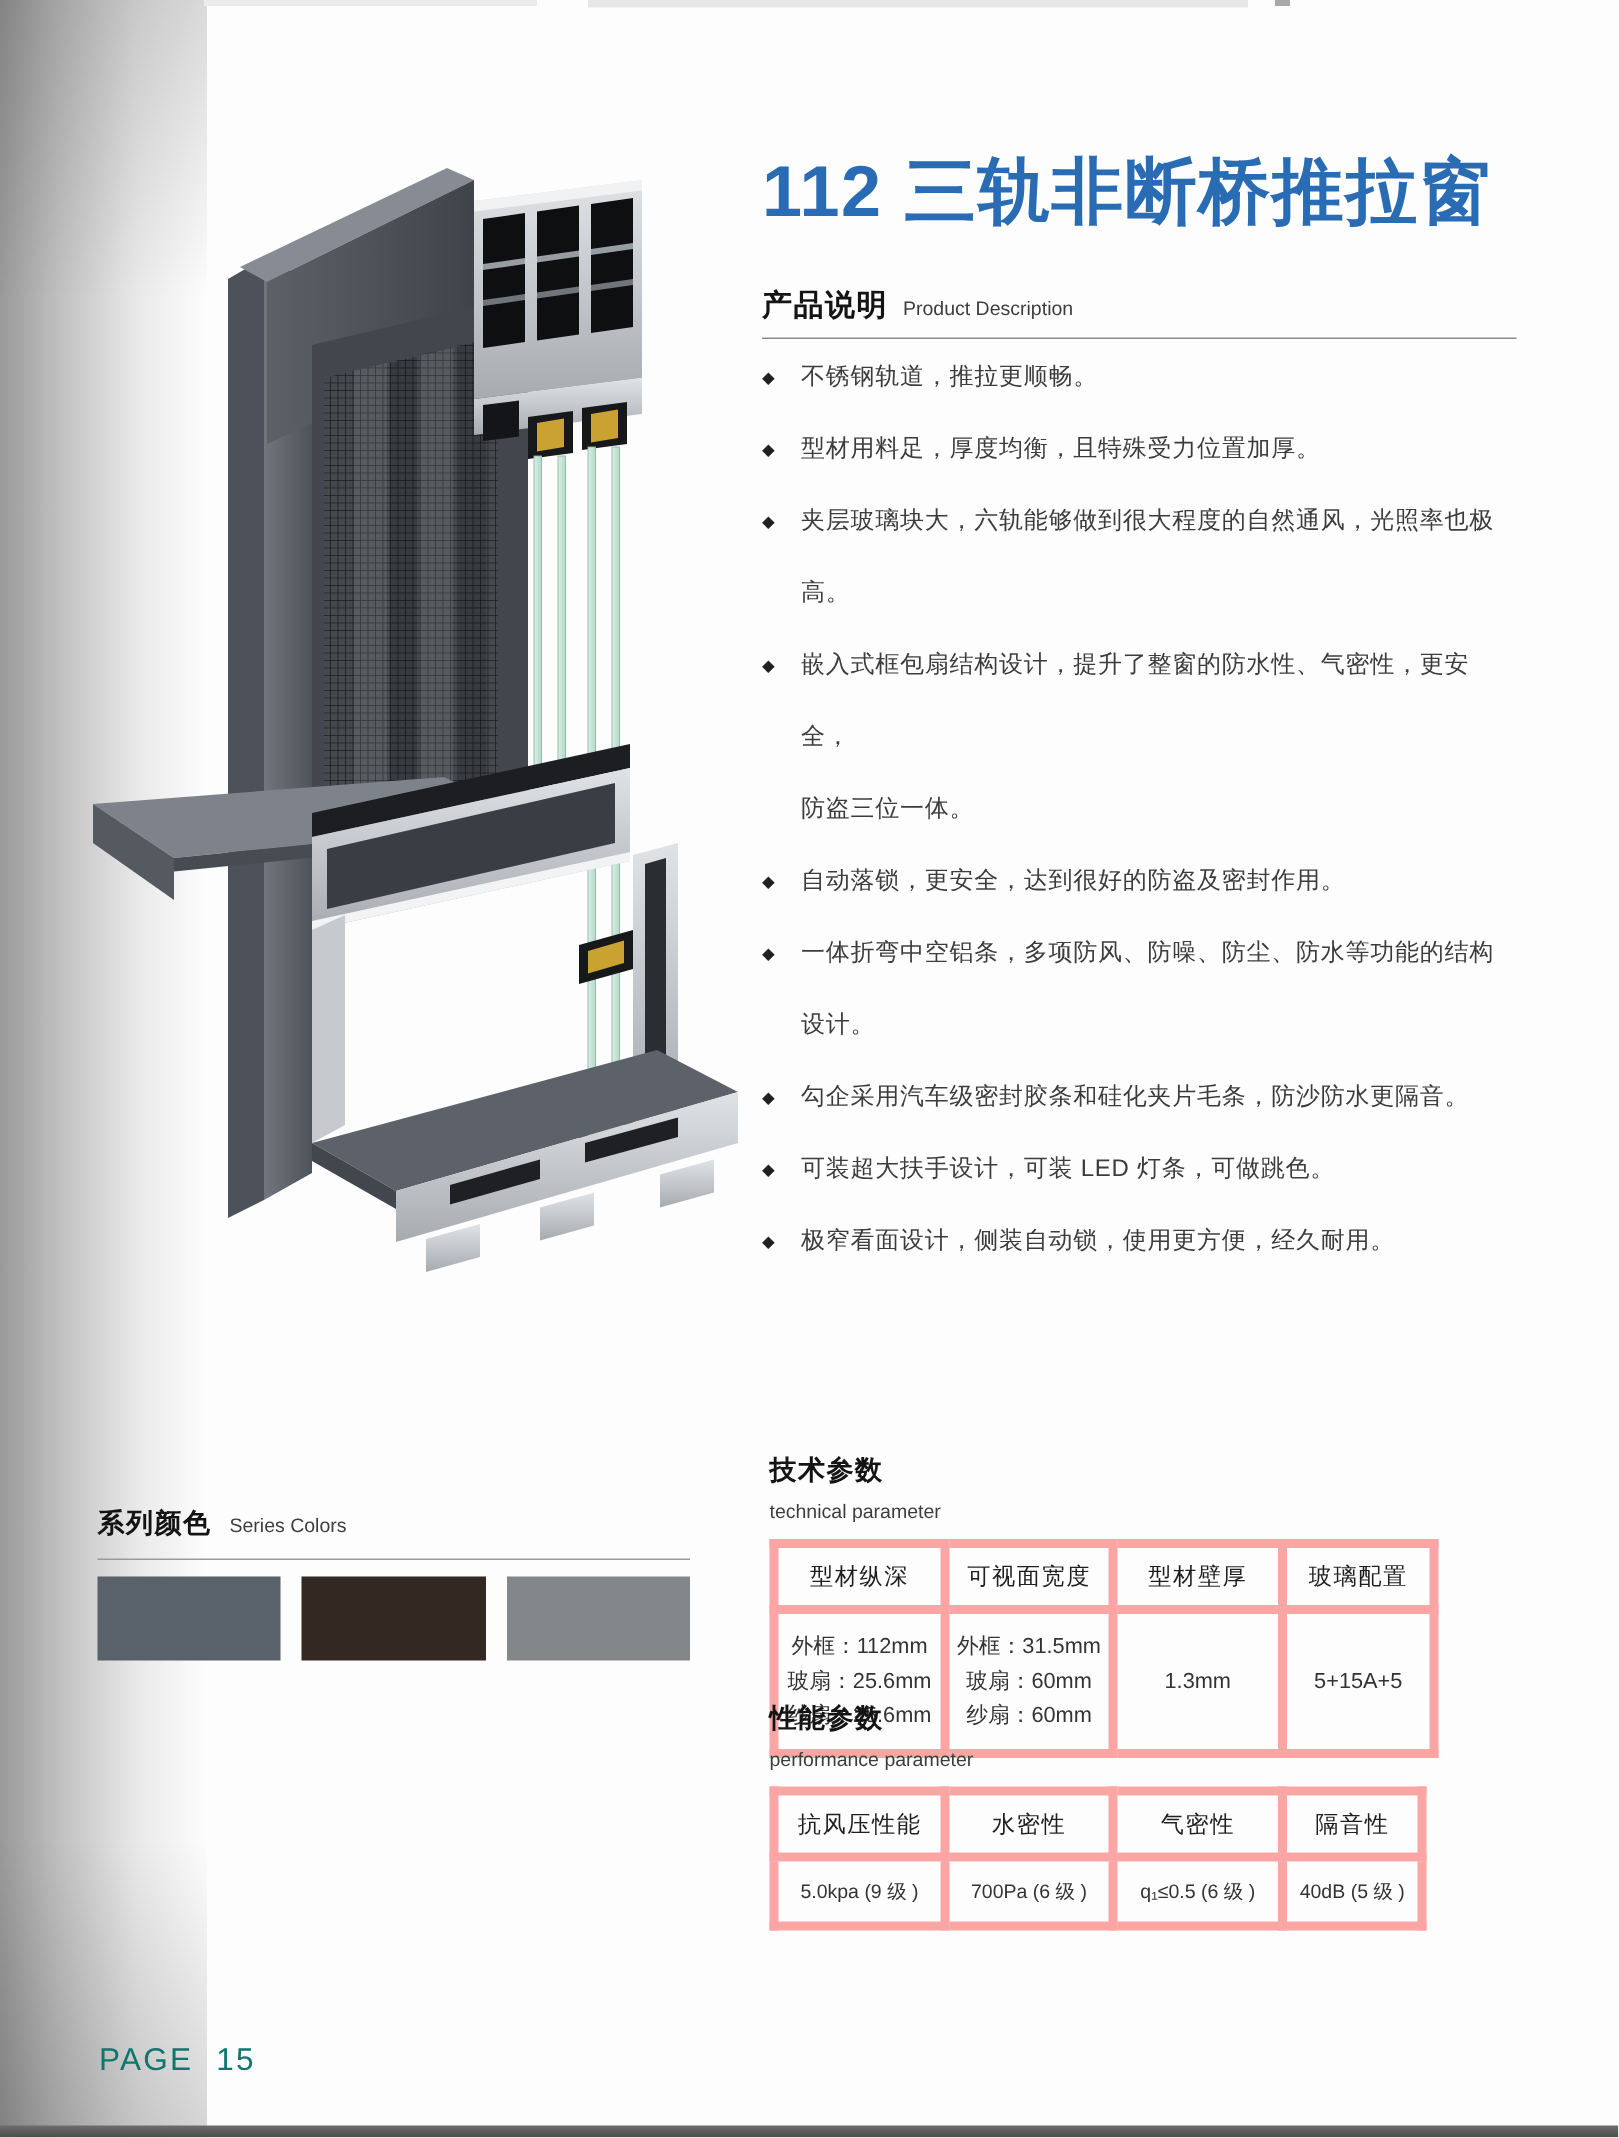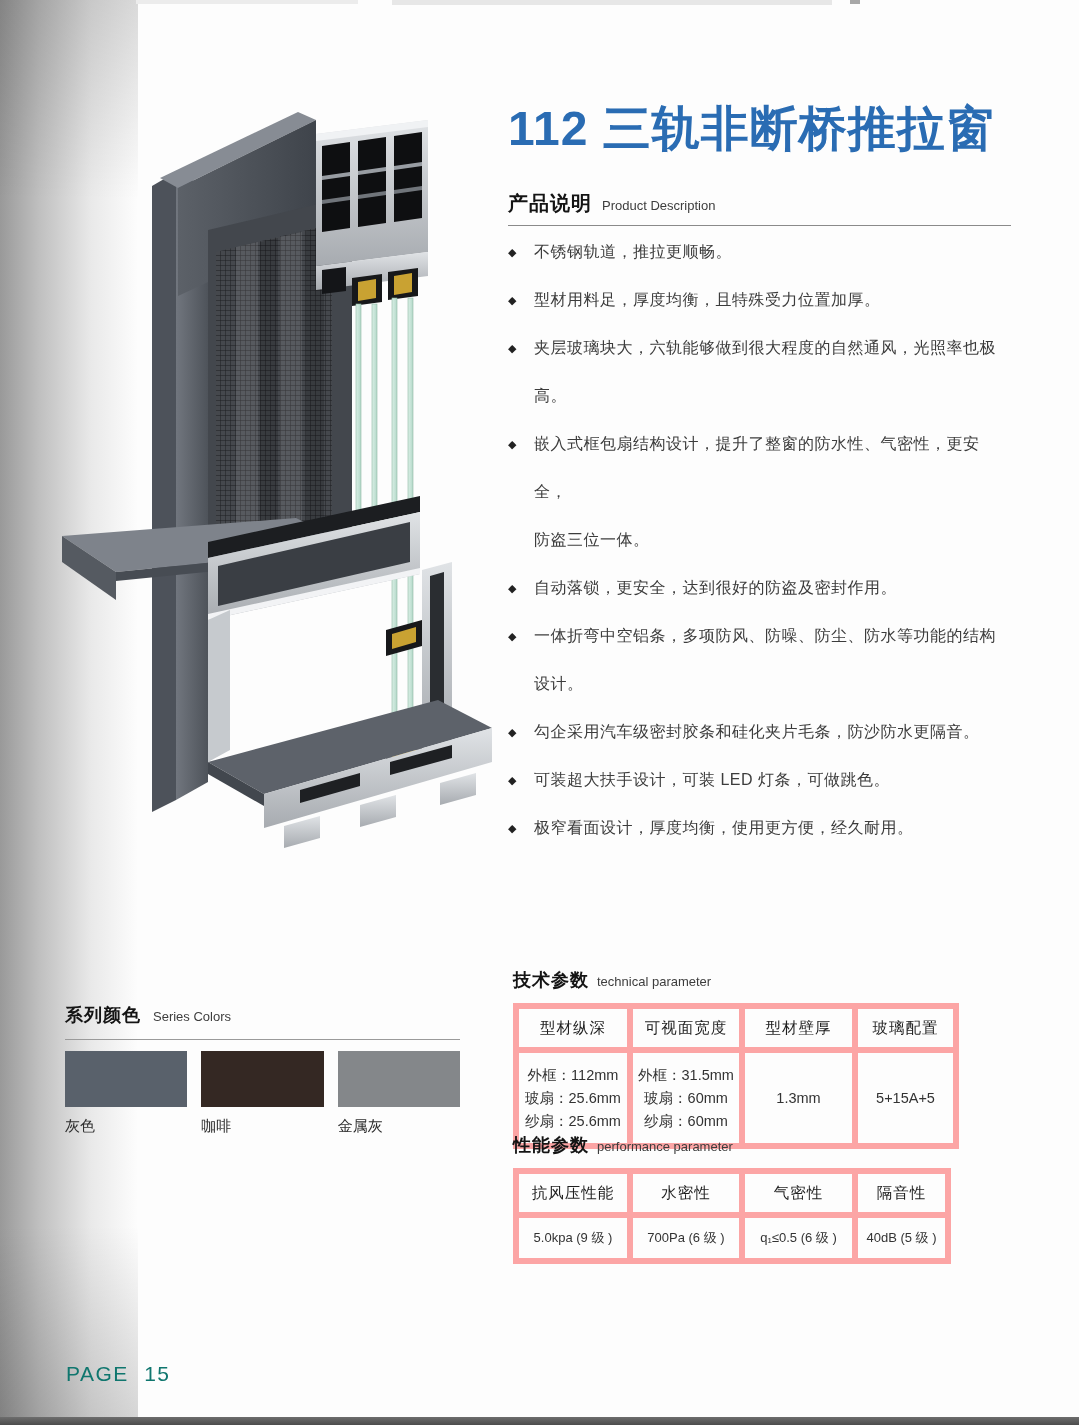--- a/index.html
+++ b/index.html
@@ -37,21 +37,21 @@
   .colors-block{position:absolute;left:65px;top:966px;width:395px;}
   .colors-head{display:flex;align-items:baseline;gap:12px;margin-bottom:12px;margin-top:37px;}
   .colors-head .sec-zh{font-size:18px;}
   .swatch-row{display:flex;gap:14px;margin-top:11px;}
   .swatch{width:123px;height:56px;}
   .swatch-labels{display:flex;gap:14px;margin-top:10px;}
   .swatch-labels span{width:123px;font-size:15px;color:#2e2e2e;}
 
   .tech-block{position:absolute;left:513px;top:968px;}
   .perf-block{position:absolute;left:513px;top:1133px;}
-  .tbl-head{display:flex;align-items:baseline;gap:8px;margin-bottom:11px;}
+  .tbl-head{display:flex;align-items:baseline;gap:8px;margin-bottom:11px;flex-direction:column;}
   .tbl-head .sec-zh{font-size:18px;}
   table.params{border-collapse:collapse;table-layout:fixed;}
   table.params th,table.params td{border:6px solid #fca5a5;text-align:center;vertical-align:middle;padding:0 4px;}
   table.params th{font-size:15.5px;font-weight:400;color:#1f1f1f;height:38px;letter-spacing:1px;}
   table.tech td{height:90px;font-size:14.5px;color:#333;}
   table.tech .multi span{display:inline-block;text-align:center;white-space:pre-line;line-height:23px;}
   table.perf td{height:40px;font-size:13px;color:#333;}
   .c1{width:114px;}.c2{width:112px;}.c3{width:113px;}
   .tech .c4{width:101px;}.perf .c4{width:93px;}
 
@@ -194,40 +194,35 @@
       <li>
           <span class="diamond">◆</span>
           <span class="btext">勾企采用汽车级密封胶条和硅化夹片毛条，防沙防水更隔音。</span>
         </li>
       <li>
           <span class="diamond">◆</span>
           <span class="btext">可装超大扶手设计，可装 LED 灯条，可做跳色。</span>
         </li>
       <li>
           <span class="diamond">◆</span>
-          <span class="btext">极窄看面设计，厚度均衡，使用更方便，经久耐用。</span>
+          <span class="btext">极窄看面设计，侧装自动锁，使用更方便，经久耐用。</span>
         </li>
     </ul>
   </div>
 
   <div class="colors-block">
     <div class="colors-head">
       <span class="sec-zh">系列颜色</span>
       <span class="sec-en">Series Colors</span>
     </div>
     <hr class="rule rule-colors">
     <div class="swatch-row">
       <div class="swatch" style="background-color: rgb(89, 97, 107);"></div>
       <div class="swatch" style="background-color: rgb(52, 40, 35);"></div>
       <div class="swatch" style="background-color: rgb(132, 135, 138);"></div>
-    </div>
-    <div class="swatch-labels">
-      <span>灰色</span>
-      <span>咖啡</span>
-      <span>金属灰</span>
     </div>
   </div>
 
   <div class="tech-block">
     <div class="tbl-head">
       <span class="sec-zh">技术参数</span>
       <span class="sec-en">technical parameter</span>
     </div>
     <table class="params tech">
       <colgroup>

